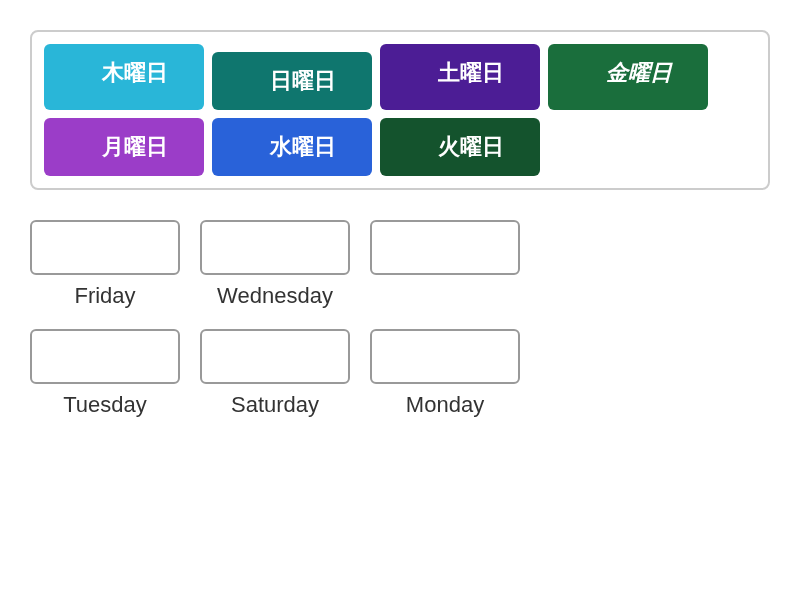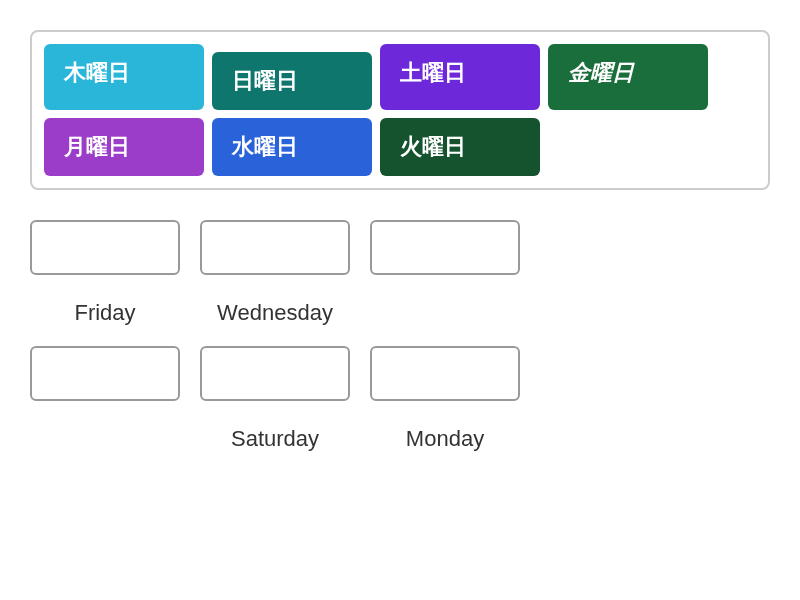--- a/index.html
+++ b/index.html
@@ -25,35 +25,35 @@
       padding: 12px;
       display: flex;
       flex-wrap: wrap;
       gap: 8px;
       width: 740px;
       margin-bottom: 30px;
     }
 
     .source-tile {
       border-radius: 6px;
-      padding: 14px 20px;
+      padding: 14px 36px;
       color: white;
       font-size: 22px;
       font-weight: bold;
       cursor: grab;
       min-width: 160px;
-      text-align: left;
+      text-align: right;
       user-select: none;
     }
 
     .target-item {
       display: flex;
       flex-direction: column;
       align-items: center;
-      gap: 25px;
+      gap: 8px;
     }
 
     .drop-box {
       width: 150px;
       height: 55px;
       border: 2px solid #999999;
       border-radius: 6px;
       background: #ffffff;
     }
 
@@ -74,21 +74,21 @@
       gap: 20px;
       width: 740px;
     }
   </style>
 </head>
 <body>
 
 <div class="source-container">
 <div class="source-tile" style="background-color: rgb(41, 182, 216);">木曜日</div>
     <div class="source-tile" style="background-color: #0f766e; margin-top: 8px;">日曜日</div>
-    <div class="source-tile" style="background-color: #6d28d9;">土曜日</div>
+    <div class="source-tile" style="background-color: #4c1d95;">土曜日</div>
     <div class="source-tile" style="background-color: rgb(26, 110, 60); font-style: italic;">金曜日</div>
     <div class="source-tile" style="background-color: rgb(155, 61, 200);">月曜日</div>
     <div class="source-tile" style="background-color: rgb(41, 98, 217);">水曜日</div>
     <div class="source-tile" style="background-color: #14532d;">火曜日</div>
   </div>
 
 <div class="row1">
 <div class="target-item">
       <div class="drop-box"></div>
       <span class="target-label">Friday</span>
@@ -98,20 +98,21 @@
       <span class="target-label">Wednesday</span>
     </div>
     <div class="target-item">
       <div class="drop-box"></div>
     </div>
   </div>
 
 <div class="row2">
 <div class="target-item">
       <div class="drop-box"></div>
+      <span class="target-label">Tuesday</span>
     </div>
     <div class="target-item">
       <div class="drop-box"></div>
       <span class="target-label">Saturday</span>
     </div>
     <div class="target-item">
       <div class="drop-box"></div>
       <span class="target-label">Monday</span>
     </div>
   </div>

